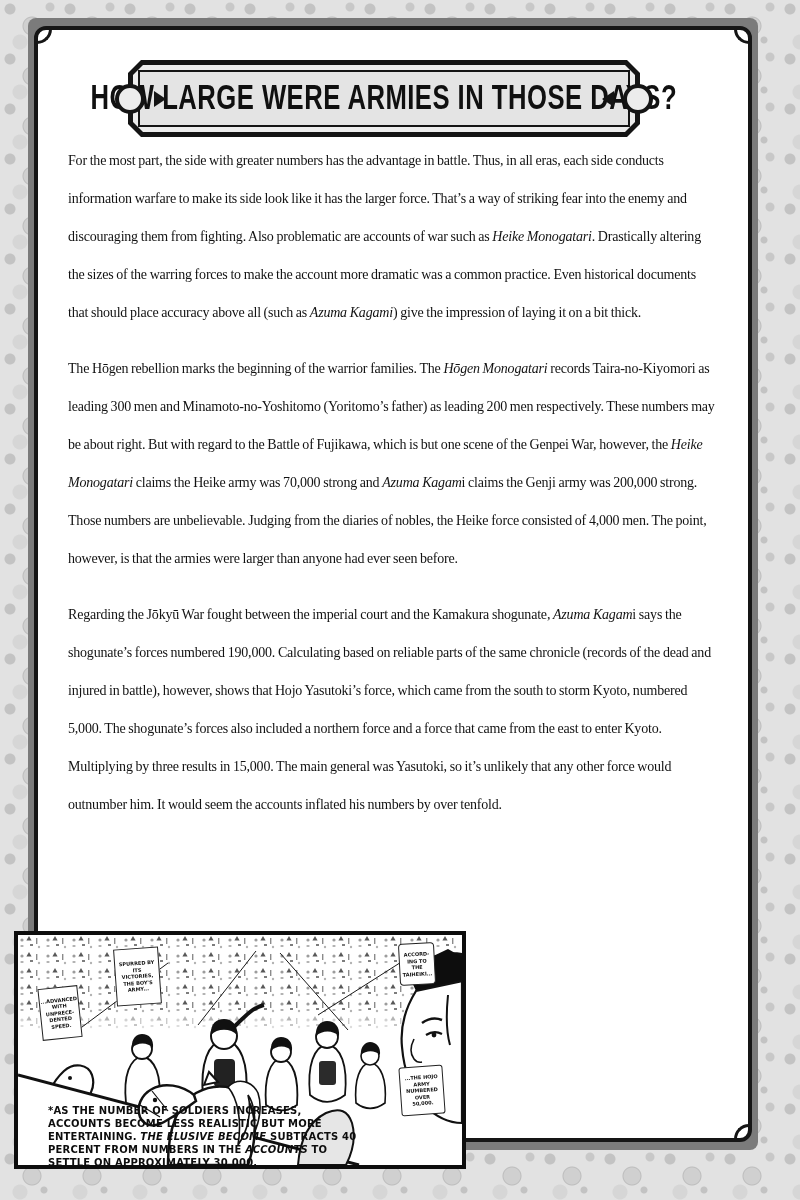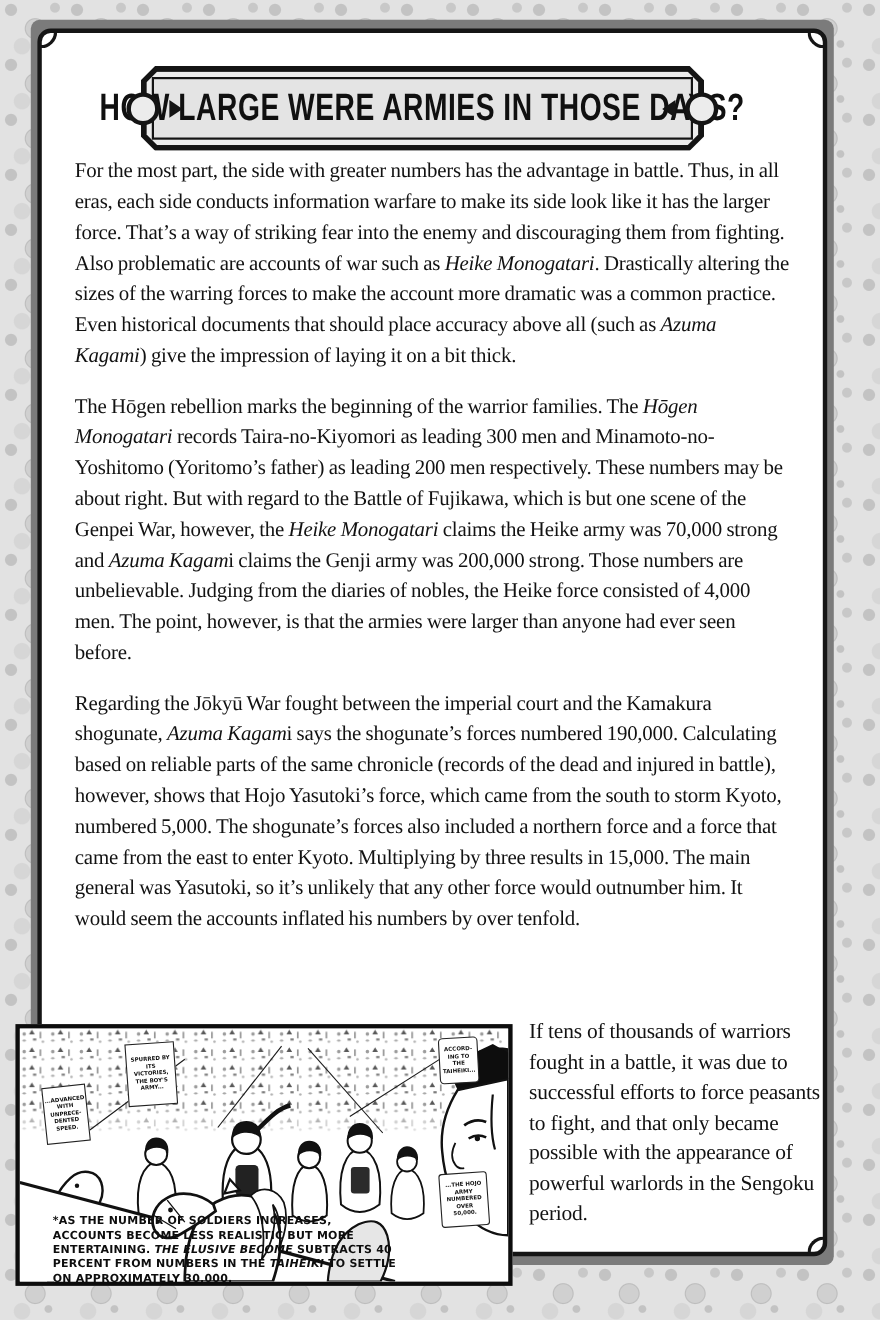--- a/index.html
+++ b/index.html
@@ -58,21 +58,21 @@
   }
   .banner-notch.left { left:-13px; } .banner-notch.right { right:-13px; }
   .tri { position:absolute; top:50%; width:0; height:0; margin-top:-8px;
     border-top:8px solid transparent; border-bottom:8px solid transparent; }
   .tri.left  { left:26px;  border-left:12px solid #141414; }
   .tri.right { right:26px; border-right:12px solid #141414; }
 
   
   .article { position:absolute; left:68px; top:142px; width:650px; z-index:3; }
   .article p {
-    font-size:19px; line-height:28px; color:#121212;
+    font-size:14px; line-height:38px; color:#121212;
     letter-spacing:-0.2px; word-spacing:-0.5px; margin-bottom:18px;
   }
   .it { font-style:italic; }
 
   
   .side-note {
     position:absolute; left:481px; top:925px; width:272px; z-index:3;
     font-size:19.5px; line-height:27.5px; color:#121212; letter-spacing:-0.2px;
   }
 
@@ -123,21 +123,20 @@
     <div class="tri left"></div>
     <div class="tri right"></div>
   </div>
 
   <div class="article">
     <p><span>For the most part, the side with greater numbers has the advantage in battle. Thus, in all eras, each side conducts information warfare to make its side look like it has the larger force. That’s a way of striking fear into the enemy and discouraging them from fighting. Also problematic are accounts of war such as </span><span class="it">Heike Monogatari</span><span>. Drastically altering the sizes of the warring forces to make the account more dramatic was a common practice. Even historical documents that should place accuracy above all (such as </span><span class="it">Azuma Kagami</span><span>) give the impression of laying it on a bit thick.</span></p>
     <p><span>The Hōgen rebellion marks the beginning of the warrior families. The </span><span class="it">Hōgen Monogatari</span><span> records Taira-no-Kiyomori as leading 300 men and Minamoto-no-Yoshitomo (Yoritomo’s father) as leading 200 men respectively. These numbers may be about right. But with regard to the Battle of Fujikawa, which is but one scene of the Genpei War, however, the </span><span class="it">Heike Monogatari</span><span> claims the Heike army was 70,000 strong and </span><span class="it">Azuma Kagam</span><span>i claims the Genji army was 200,000 strong. Those numbers are unbelievable. Judging from the diaries of nobles, the Heike force consisted of 4,000 men. The point, however, is that the armies were larger than anyone had ever seen before.</span></p>
     <p><span>Regarding the Jōkyū War fought between the imperial court and the Kamakura shogunate, </span><span class="it">Azuma Kagam</span><span>i says the shogunate’s forces numbered 190,000. Calculating based on reliable parts of the same chronicle (records of the dead and injured in battle), however, shows that Hojo Yasutoki’s force, which came from the south to storm Kyoto, numbered 5,000. The shogunate’s forces also included a northern force and a force that came from the east to enter Kyoto. Multiplying by three results in 15,000. The main general was Yasutoki, so it’s unlikely that any other force would outnumber him. It would seem the accounts inflated his numbers by over tenfold.</span></p>
   </div>
 
-  <div class="side-note">If tens of thousands of warriors fought in a battle, it was due to successful efforts to force peasants to fight, and that only became possible with the appearance of powerful warlords in the Sengoku period.</div>
 
   <div class="panel">
     <svg viewBox="0 0 444 230" preserveAspectRatio="none">
       <defs>
         <pattern id="crowd" width="26" height="16" patternUnits="userSpaceOnUse">
           <circle cx="4" cy="5" r="1.6" fill="#8a8a8a"></circle>
           <path d="M11 1 l2.6 4.4 h-5.2 z" fill="#3a3a3a"></path>
           <rect x="18" y="3" width="1.4" height="6" fill="#777"></rect>
           <circle cx="21" cy="12" r="1.2" fill="#a5a5a5"></circle>
           <path d="M2 11 q2 -2 4 0 q-2 2 -4 0" fill="#999"></path>
@@ -200,16 +199,16 @@
       <path d="M396,104 q-6,12 0,20 q3,4 8,3" stroke="#111" stroke-width="1.6" fill="none"></path>
       <path d="M402,140 q6,3 12,1" stroke="#111" stroke-width="1.6" fill="none"></path>
       <path d="M430,60 C428,80 428,96 432,110" stroke="#111" stroke-width="2" fill="none"></path>
     </svg>
 
     <div class="balloon b-adv">...ADVANCED WITH UNPRECE-DENTED SPEED.</div>
     <div class="balloon b-spur">SPURRED BY ITS VICTORIES, THE BOY'S ARMY...</div>
     <div class="balloon b-acc">ACCORD-ING TO THE TAIHEIKI...</div>
     <div class="balloon b-hojo">...THE HOJO ARMY NUMBERED OVER 50,000.</div>
 
-    <div class="panel-caption"><span>*AS THE NUMBER OF SOLDIERS INCREASES, ACCOUNTS BECOME LESS REALISTIC BUT MORE ENTERTAINING. </span><span class="it">THE ELUSIVE BECOME</span><span> SUBTRACTS 40 PERCENT FROM NUMBERS IN THE </span><span class="it">TAIHEIKI</span><span> TO SETTLE ON APPROXIMATELY 30,000.</span></div>
+    <div class="panel-caption"><span>*AS THE NUMBER OF SOLDIERS INCREASES, ACCOUNTS BECOME LESS REALISTIC BUT MORE ENTERTAINING. </span><span class="it">THE ELUSIVE BECOME</span><span> SUBTRACTS 40 PERCENT FROM NUMBERS IN THE </span><span class="it">ACCOUNTS</span><span> TO SETTLE ON APPROXIMATELY 30,000.</span></div>
   </div>
 
 </div>
 
 </body></html>

